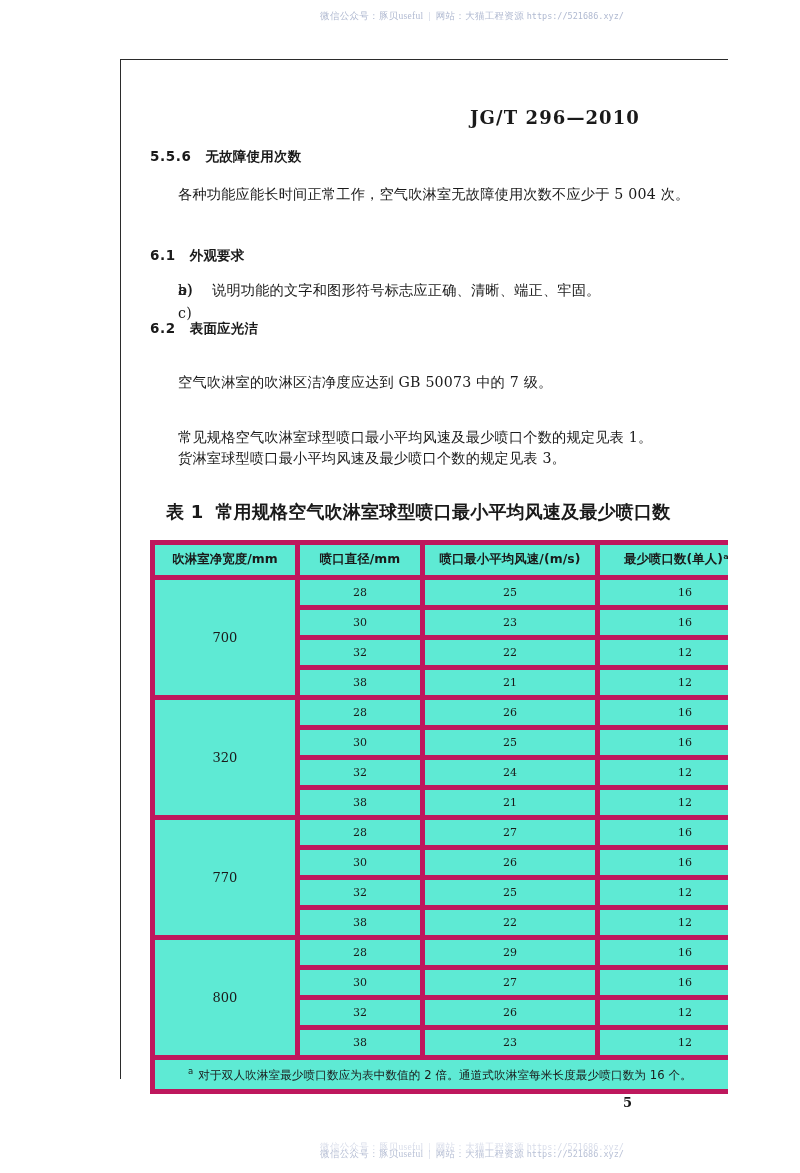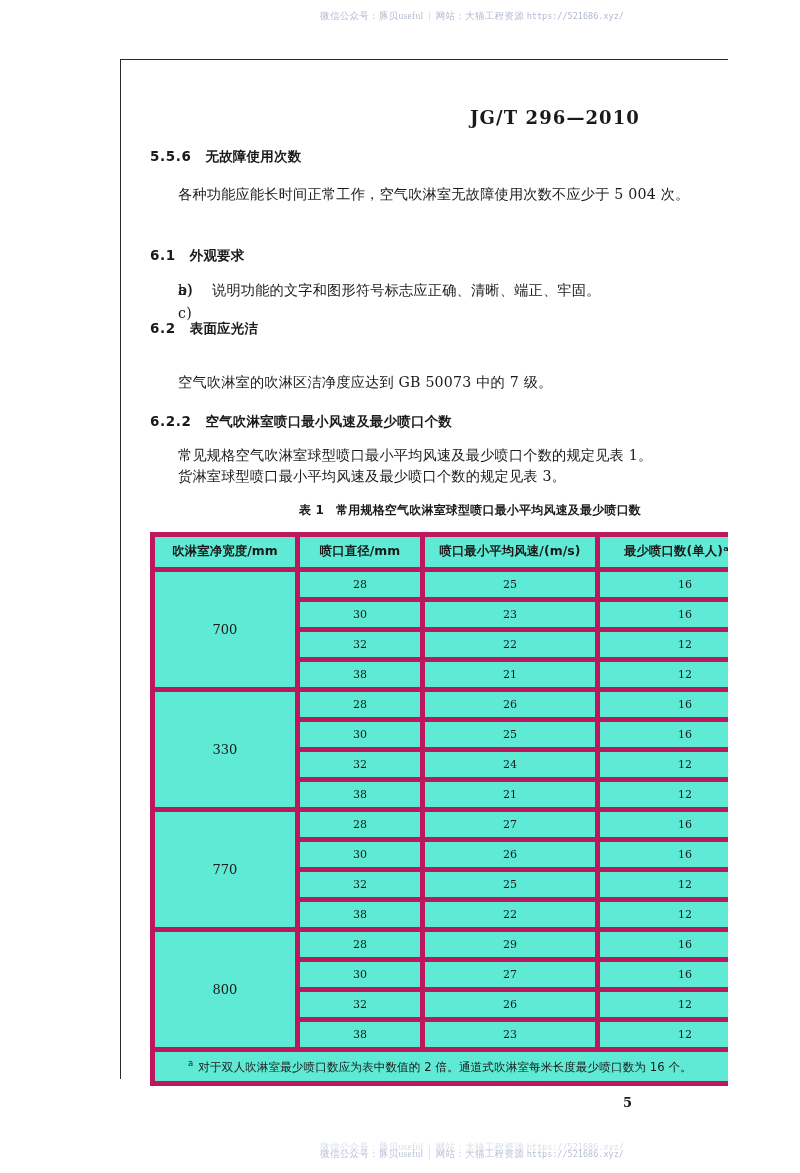--- a/index.html
+++ b/index.html
@@ -117,26 +117,25 @@
     font-family: "DejaVu Serif", "Liberation Serif", serif;
   }
   .sp-14 { height: 14px; }
   .sp-16 { height: 16px; }
   .sp-18 { height: 18px; }
   .sp-20 { height: 20px; }
   .sp-22 { height: 22px; }
 
   
   #table-caption {
-    text-align: center;
     font-family: "DejaVu Sans", "Liberation Sans", sans-serif;
     font-weight: bold;
-    font-size: 12px;
+    font-size: 18px;
     letter-spacing: 0.2px;
-    margin: 0;
+    margin: 16px;
     white-space: nowrap;
   }
   #table-caption .cap-num { margin: 0 12px 0 0; }
   #spec-table {
     border-collapse: collapse;
     width: 620px;
     margin-top: 13px;
     table-layout: fixed;
   }
   #spec-table th,
@@ -239,23 +238,20 @@
       <span class="num">6.2</span><span>表面应光洁</span>
     </p>
 
     <div class="sp-18"></div>
 
     <div class="sp-16"></div>
     <p class="para">空气吹淋室的吹淋区洁净度应达到 GB 50073 中的 7 级。</p>
 
     <div class="sp-20"></div>
 
-    <p class="h-clause">
-      <span class="num">6.2.2</span><span>空气吹淋室喷口最小风速及最少喷口个数</span>
-    </p>
     <div class="sp-14"></div>
     <p class="para">常见规格空气吹淋室球型喷口最小平均风速及最少喷口个数的规定见表 1。</p>
     <p class="para">货淋室球型喷口最小平均风速及最少喷口个数的规定见表 3。</p>
 
     <div class="sp-14"></div>
 
     <p id="table-caption">
       <span class="cap-num">表 1</span><span>常用规格空气吹淋室球型喷口最小平均风速及最少喷口数</span>
     </p>
 
@@ -292,21 +288,21 @@
           <td class="num">22</td>
           <td class="num">12</td>
         </tr>
         <tr>
           <td class="num">38</td>
           <td class="num">21</td>
           <td class="num">12</td>
         </tr>
 
         <tr>
-          <td class="grp" rowspan="4">330</td>
+          <td class="grp" rowspan="4">320</td>
           <td class="num">28</td>
           <td class="num">26</td>
           <td class="num">16</td>
         </tr>
         <tr>
           <td class="num">30</td>
           <td class="num">25</td>
           <td class="num">16</td>
         </tr>
         <tr>

